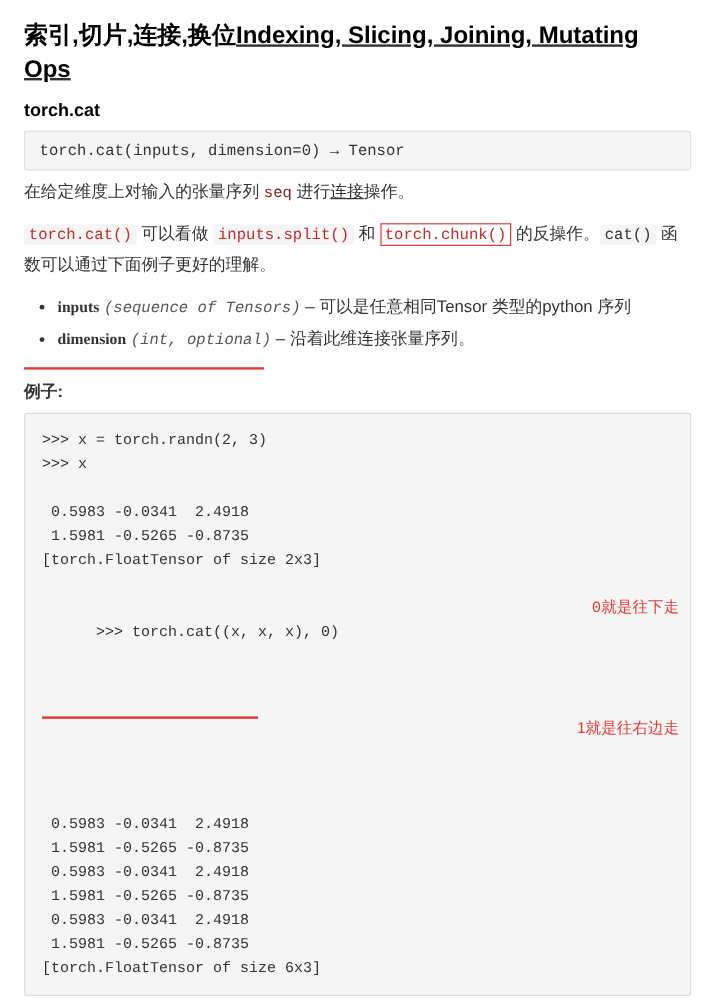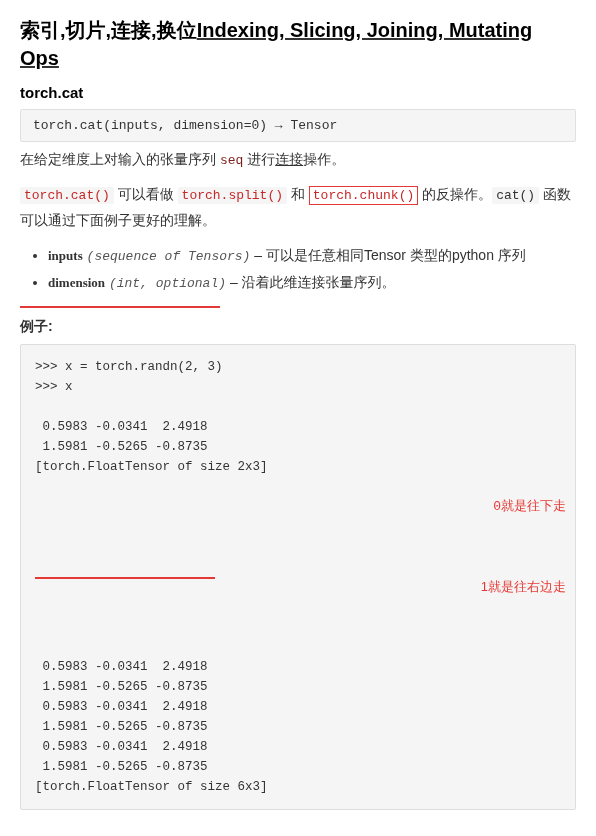--- a/index.html
+++ b/index.html
@@ -146,21 +146,21 @@
 
   <div class="code-signature">
     <span>torch.cat(inputs, dimension=0) → Tensor</span>
   </div>
 
   <p class="desc-text">
     <span>在给定维度上对输入的张量序列 </span><span class="seq-highlight">seq</span><span> 进行</span><span style="text-decoration:underline;">连接</span><span>操作。</span>
   </p>
 
   <p class="desc-text" style="margin-bottom:10px;">
-    <span class="inline-code">torch.cat()</span><span> 可以看做 </span><span class="inline-code">torch.split()</span><span> 和 </span><span class="highlight-box">torch.chunk()</span><span> 的反操作。</span><span class="inline-code-plain">cat()</span><span> 函数可以通过下面例子更好的理解。</span>
+    <span class="inline-code">torch.cat()</span><span> 可以看做 </span><span class="inline-code">inputs.split()</span><span> 和 </span><span class="highlight-box">torch.chunk()</span><span> 的反操作。</span><span class="inline-code-plain">cat()</span><span> 函数可以通过下面例子更好的理解。</span>
   </p>
 
   <ul class="param-list">
     <li>
       <span class="param-name">inputs</span> <span class="param-type">(sequence of Tensors)</span><span> – 可以是任意相同Tensor 类型的python 序列</span>
     </li>
     <li>
       <span class="param-name">dimension</span> <span class="param-type">(int, optional)</span><span> – 沿着此维连接张量序列。</span>
     </li>
   </ul>
@@ -170,20 +170,21 @@
 
   <div class="code-block" style="position:relative;">
     <div class="code-line">&gt;&gt;&gt; x = torch.randn(2, 3)</div>
     <div class="code-line">&gt;&gt;&gt; x</div>
     <div class="code-line">&nbsp;</div>
     <div class="code-line"> 0.5983 -0.0341  2.4918</div>
     <div class="code-line"> 1.5981 -0.5265 -0.8735</div>
     <div class="code-line">[torch.FloatTensor of size 2x3]</div>
     <div class="code-line">&nbsp;</div>
     <div class="code-line" style="position:relative;">
+      <span>&gt;&gt;&gt; torch.cat((x, x, x), 0)</span>
       <span style="display:inline-block;position:absolute;left:0;bottom:-2px;width:180px;height:2px;background:#e53935;"></span>
       <span style="color:#e53935;font-family:Liberation Mono, monospace;position:absolute;right:-5px;top:0;font-size:13px;white-space:nowrap;">0就是往下走</span>
     </div>
     <div class="code-line" style="position:relative;">
       &nbsp;
       <span style="color:#e53935;font-family:'Microsoft YaHei',sans-serif;position:absolute;right:-5px;top:0;font-size:13px;white-space:nowrap;">1就是往右边走</span>
     </div>
     <div class="code-line"> 0.5983 -0.0341  2.4918</div>
     <div class="code-line"> 1.5981 -0.5265 -0.8735</div>
     <div class="code-line"> 0.5983 -0.0341  2.4918</div>

